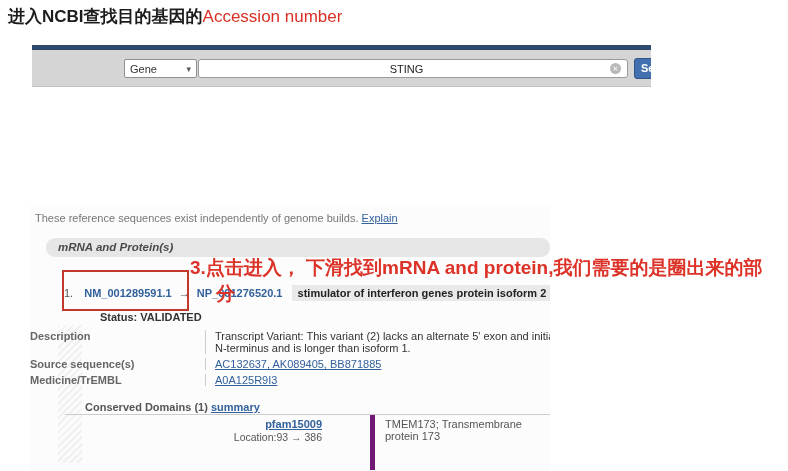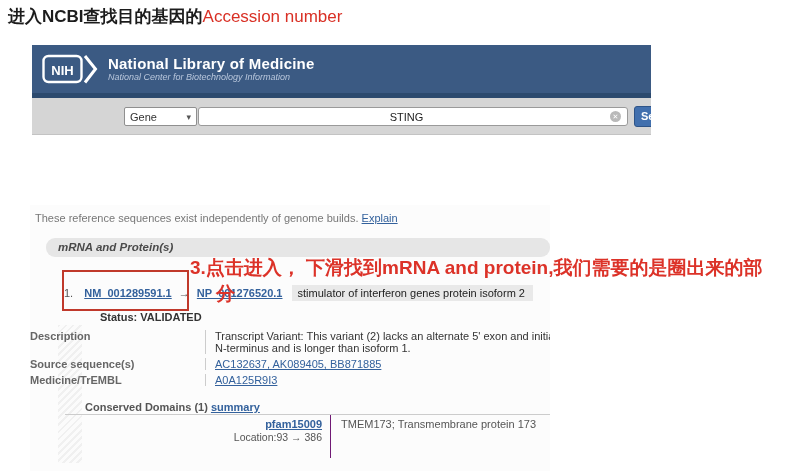--- a/index.html
+++ b/index.html
@@ -39,64 +39,53 @@
                  overflow:hidden; font-size:11px; color:#333; }
   .hatch-band { position:absolute; left:28px; top:120px; width:24px; height:138px;
                 background:repeating-linear-gradient(135deg,#f0f0f0 0 2px,#fbfbfb 2px 5px); }
   .ref-note { position:absolute; left:5px; top:7px; color:#777; font-size:11px; white-space:nowrap; }
   .ref-note a, .lnk { color:#33619c; text-decoration:underline; cursor:pointer; }
   .section-bar { position:absolute; left:16px; top:33px; width:504px; height:19px; background:#e6e6e6;
                  font-style:italic; font-weight:700; color:#4a4a4a; font-size:11.5px; line-height:19px;
                  padding-left:12px;border-radius:9px; }
   .acc-row { position:absolute; left:34px; top:82px; white-space:nowrap; font-size:11px; }
   .acc-row .idx { color:#555; margin-right:8px; }
-  .acc-link { color:#33619c; font-weight:700; text-decoration:underline; cursor:pointer; }
+  .acc-link { color:#33619c; font-weight:700; cursor:pointer; }
   .acc-arrow { color:#555; margin:0 4px; }
-  .protein-name { font-weight:400; color:#222; background:#e9e9e9; padding:2px 8px 2px 6px; margin-left:6px; }
+  .protein-name { font-weight:700; color:#222; background:#e9e9e9; padding:2px 8px 2px 6px; margin-left:6px; }
   .status-line { position:absolute; left:70px; top:106px; font-weight:700; color:#333; }
   .details { position:absolute; left:0; top:125px; width:520px; display:grid;
              grid-template-columns:175px 1fr; row-gap:4px; }
   .d-label { text-align:left; padding-right:10px; color:#666; font-weight:700; }
   .d-value { border-left:1px solid #ccc; padding-left:9px; color:#333; }
   .d-value .clip { display:block; white-space:nowrap; overflow:hidden; }
   .conserved-line { position:absolute; left:55px; top:196px; color:#555; font-weight:700; }
   .domain-table { position:absolute; left:35px; top:209px; width:485px; border-top:1px solid #ccc;
                   display:grid; grid-template-columns:265px 1fr; }
   .dom-cell-l { text-align:right; padding:3px 8px 0 0; line-height:13px; }
   .dom-loc { color:#555; font-size:10.5px; }
-  .dom-cell-r { border-left:1px solid #701a75; padding:3px 0 28px 10px; color:#555; }
+  .dom-cell-r { border-left:5px solid #701a75; padding:3px 0 28px 10px; color:#555;margin-left:40px; }
 
   
   .red-box { position:absolute; left:62px; top:270px; width:127px; height:41px;
              border:2px solid #c0392b; z-index:5; pointer-events:none; }
   .annot1 { position:absolute; left:190px; top:255px; color:#dc3228; font-size:19px; font-weight:600;
             white-space:nowrap; z-index:6; }
   .annot2 { position:absolute; left:216px; top:281px; color:#dc3228; font-size:19px; font-weight:600; z-index:6; }
 </style>
 </head>
 <body>
 
 <div class="stage">
 
   <div class="page-title">
     <span class="zh">进入NCBI查找目的基因的</span><span class="red">Accession number</span>
   </div>
 
   <div class="shot-top">
-    <div class="nih-header">
-      <svg class="nih-logo" width="56" height="31" viewBox="0 0 56 31">
-        <rect x="1.5" y="2" width="38" height="26" rx="5" fill="none" stroke="#ffffff" stroke-width="2.4"></rect>
-        <text x="20.5" y="20.5" fill="#ffffff" font-size="13" font-weight="bold" text-anchor="middle" font-family="Liberation Sans, DejaVu Sans, sans-serif">NIH</text>
-        <path d="M43 2 L53.5 15 L43 28.5" fill="none" stroke="#ffffff" stroke-width="3"></path>
-      </svg>
-      <div class="nih-titles">
-        <div class="org-title">National Library of Medicine</div>
-        <div class="org-subtitle">National Center for Biotechnology Information</div>
-      </div>
-    </div>
     <div class="nih-darkstrip"></div>
     <div class="search-area">
       <div class="db-select">
         <span>Gene</span>
         <span class="chev">▾</span>
       </div>
       <input class="search-input" type="text" value="STING" style="">
       <span class="clear-icon">✕</span>
       <div class="search-btn">Search</div>
     </div>

